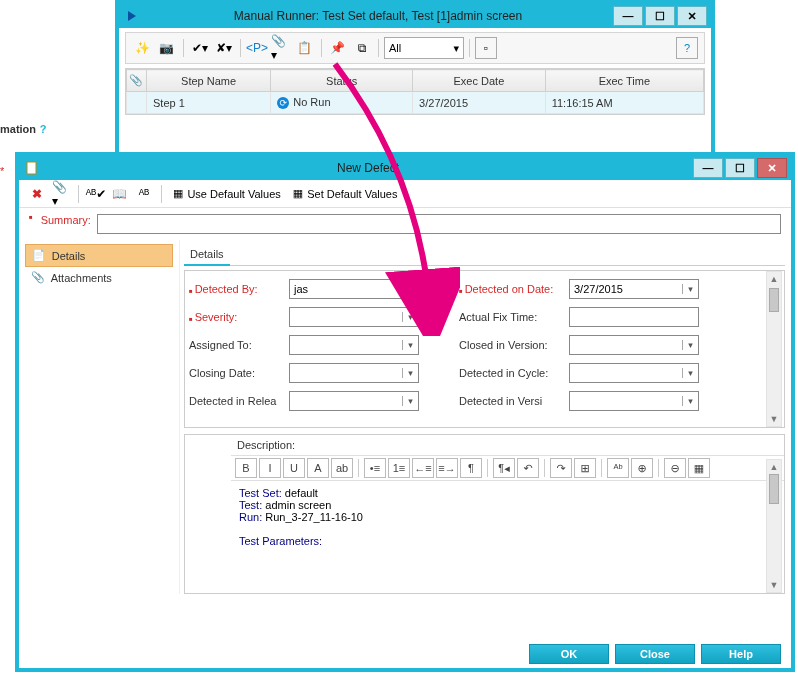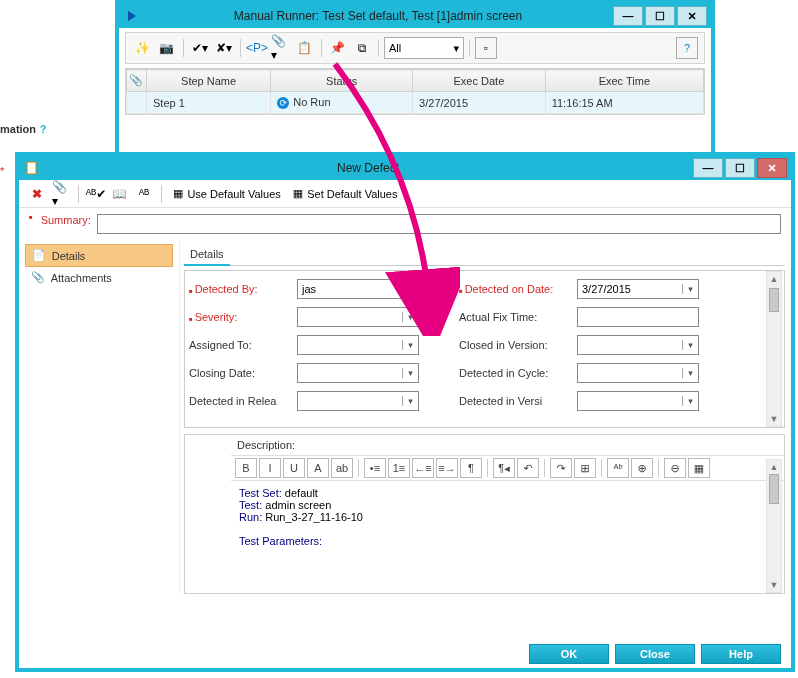--- a/index.html
+++ b/index.html
@@ -45,21 +45,21 @@
 .left-tabs { width: 160px; padding: 4px 6px; }
 .left-tab { display:flex; align-items:center; gap:6px; padding:4px 6px; cursor:pointer; color:#333; }
 .left-tab.active { background:#f7c884; border:1px solid #e5a85a; }
 .right-panel { flex:1; padding:4px 0 0 4px; border-left:1px solid #f0f0f0; position:relative; }
 .inner-tab { display:inline-block; padding:4px 6px; border-bottom:2px solid #1fb8d8; color:#333; }
 
 .fields-box { border:1px solid #ccc; margin:4px 6px 0 0; padding:8px 4px; height: 158px; overflow:auto; position:relative; }
 .fields-grid { display:grid; grid-template-columns: 100px 130px 40px 110px 130px; row-gap:8px; align-items:center; }
 .fields-grid .fl { color:#333; white-space:nowrap; }
 .fields-grid .fl.req { color:#d52828; }
-.fields-grid .fi { height:20px; border:1px solid #888; display:flex; align-items:center; background:#fff;margin-left:8px; }
+.fields-grid .fi { height:20px; border:1px solid #888; display:flex; align-items:center; background:#fff; }
 .fi .val { flex:1; padding:0 4px; }
 .fi .dd { width:16px; border-left:1px solid #aaa; text-align:center; cursor:pointer; font-size:9px; color:#555; }
 
 .desc-box { border:1px solid #ccc; margin:6px 6px 0 0; height:160px; display:flex; flex-direction:column;padding-left:46px; }
 .desc-label { padding:4px 6px; color:#333; }
 .rte-toolbar { display:flex; align-items:center; padding:2px 4px; border-top:1px solid #e0e0e0; border-bottom:1px solid #e0e0e0; gap:2px; }
 .rtb { width:22px; height:20px; display:inline-flex; align-items:center; justify-content:center; border:1px solid #bbb; cursor:pointer; color:#444; }
 .rte-body { flex:1; padding:6px 8px; overflow:auto; font-size:11px; }
 .rte-body .b { color:#000080; font-weight:normal; }
 

